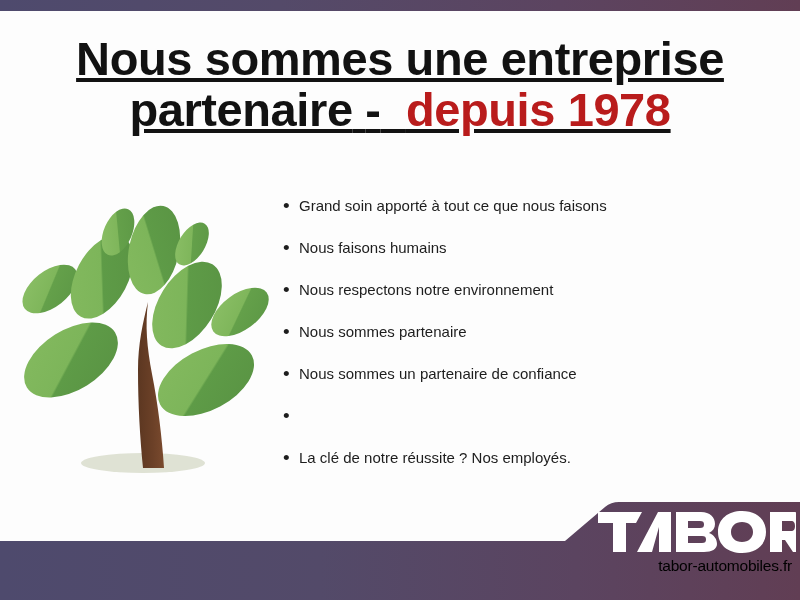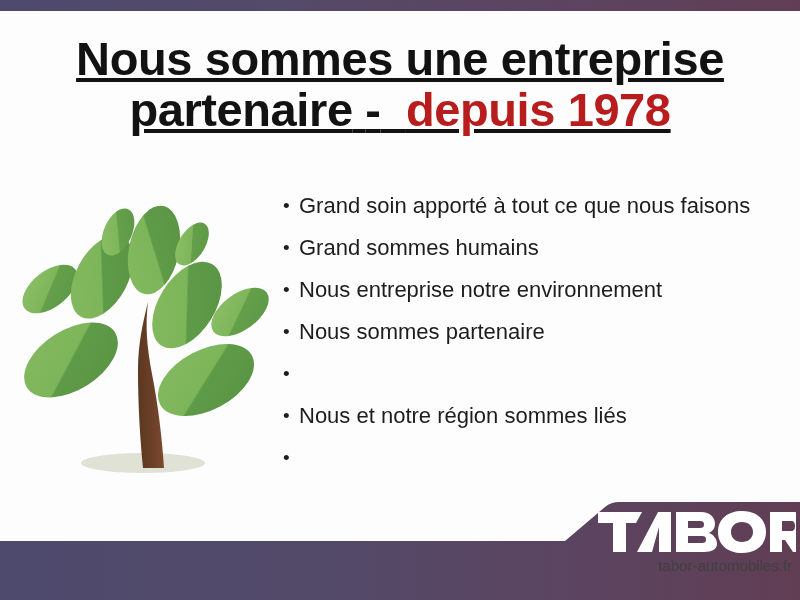--- a/index.html
+++ b/index.html
@@ -61,21 +61,21 @@
   }
   .bullet-dot {
     width: 16px;
     flex: 0 0 16px;
     font-size: 19px;
     line-height: 26px;
     color: #1d1d1d;
     text-align: left;
   }
   .bullet-text {
-    font-size: 22px;
+    font-size: 15px;
     line-height: 26px;
     color: #1d1d1d;
     white-space: nowrap;
   }
 
   
   .tree {
     position: absolute;
     left: 12px;
     top: 192px;
@@ -102,21 +102,21 @@
   }
   .logo-mark { display: block; }
   .logo-url {
     position: absolute;
     left: 0;
     top: 47px;
     width: 200px;
     text-align: right;
     padding-right: 4px;
     box-sizing: border-box;
-    color: #404040;
+    color: #000000;
     font-size: 15.5px;
     letter-spacing: -0.2px;
   }
 </style>
 </head>
 <body>
 
 <div id="slide">
 
   <div class="top-bar"></div>
@@ -174,39 +174,40 @@
     </svg>
   </div>
 
   <div class="bullets">
     <div class="bullet-row">
       <span class="bullet-dot">•</span>
       <span class="bullet-text">Grand soin apporté à tout ce que nous faisons</span>
     </div>
     <div class="bullet-row">
       <span class="bullet-dot">•</span>
-      <span class="bullet-text">Grand sommes humains</span>
-    </div>
-    <div class="bullet-row">
-      <span class="bullet-dot">•</span>
-      <span class="bullet-text">Nous entreprise notre environnement</span>
+      <span class="bullet-text">Nous faisons humains</span>
+    </div>
+    <div class="bullet-row">
+      <span class="bullet-dot">•</span>
+      <span class="bullet-text">Nous respectons notre environnement</span>
     </div>
     <div class="bullet-row">
       <span class="bullet-dot">•</span>
       <span class="bullet-text">Nous sommes partenaire</span>
     </div>
     <div class="bullet-row">
       <span class="bullet-dot">•</span>
-    </div>
-    <div class="bullet-row">
-      <span class="bullet-dot">•</span>
-      <span class="bullet-text">Nous et notre région sommes liés</span>
-    </div>
-    <div class="bullet-row">
-      <span class="bullet-dot">•</span>
+      <span class="bullet-text">Nous sommes un partenaire de confiance</span>
+    </div>
+    <div class="bullet-row">
+      <span class="bullet-dot">•</span>
+    </div>
+    <div class="bullet-row">
+      <span class="bullet-dot">•</span>
+      <span class="bullet-text">La clé de notre réussite ? Nos employés.</span>
     </div>
   </div>
 
   <div class="footer">
     <svg width="800" height="105" viewBox="0 0 800 105" xmlns="http://www.w3.org/2000/svg">
       <defs>
         <linearGradient id="footG" x1="0" y1="0" x2="1" y2="0">
           <stop offset="0%" stop-color="#4e4a6d"></stop>
           <stop offset="40%" stop-color="#534a69"></stop>
           <stop offset="72%" stop-color="#5b4460"></stop>

